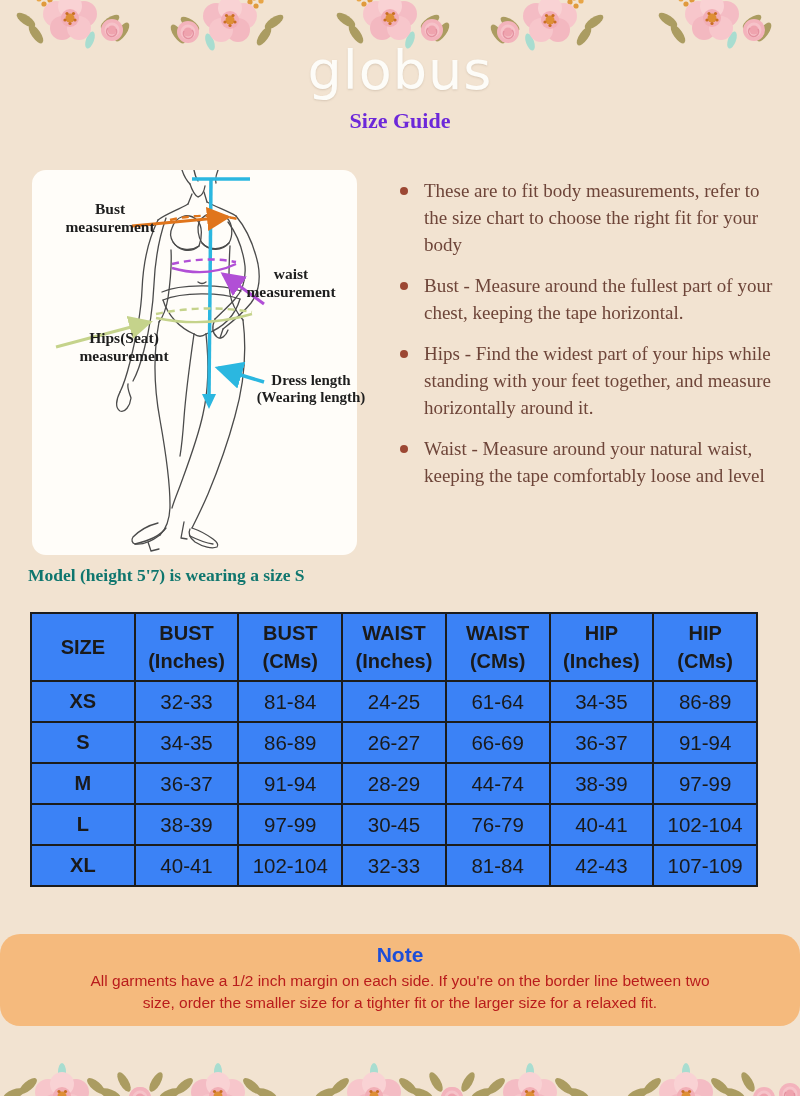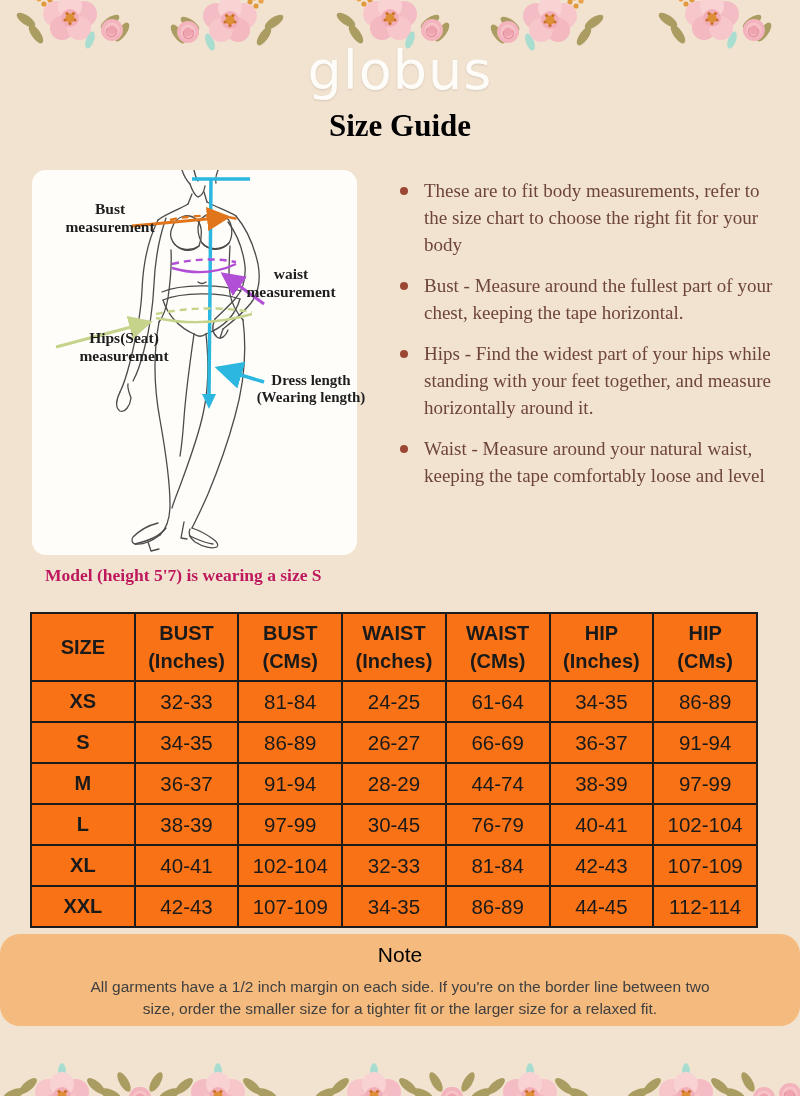--- a/index.html
+++ b/index.html
@@ -7,56 +7,56 @@
   #page{position:relative;width:800px;height:1096px;background:#f2e3d1;overflow:hidden;}
 
   .floral{position:absolute;left:0;width:800px;pointer-events:none;}
   .floral.top{top:0;}
   .floral.bottom{bottom:0;}
 
   .brand{position:absolute;top:44px;left:0;width:100%;text-align:center;
          font-family:"DejaVu Sans",sans-serif;font-weight:500;font-size:54px;line-height:1;
          color:#fdfcf8;letter-spacing:1px;text-shadow:0 1px 2px rgba(140,120,100,.25);}
   .title{position:absolute;top:108px;left:0;width:100%;text-align:center;
-         font-family:"Liberation Serif",serif;font-weight:700;font-size:31px;color:#000000;}
+         font-family:"Liberation Serif",serif;font-weight:700;font-size:22px;color:#6d28d9;}
 
   
   .figure-panel{position:absolute;left:32px;top:170px;width:325px;height:385px;
                 background:#fffdf9;border-radius:14px;}
   .figure-panel svg{position:absolute;left:0;top:0;}
   .fig-label{position:absolute;font-family:"Liberation Serif",serif;font-weight:700;
              font-size:15.5px;line-height:1.16;color:#1e1e1e;text-align:center;white-space:pre-line;}
   .lbl-bust{left:14px;top:30px;width:128px;}
   .lbl-waist{left:196px;top:95px;width:126px;}
   .lbl-hips{left:16px;top:159px;width:152px;}
   .lbl-dress{left:210px;top:202px;width:114px;font-size:15px;margin-left:12px;}
 
   
   .instructions{position:absolute;left:398px;top:178px;width:382px;}
   .instr{display:flex;margin-bottom:14px;font-family:"Liberation Serif",serif;
          font-size:19px;line-height:1.42;color:#6e4539;justify-content:flex-end;}
   .dot{flex:0 0 auto;width:8px;height:8px;border-radius:50%;background:#9c4733;margin:9px 16px 0 2px;}
 
-  .model-note{position:absolute;left:45px;top:565px;font-family:"Liberation Serif",serif;
-              font-weight:700;font-size:17.5px;color:#be185d;}
+  .model-note{position:absolute;left:28px;top:565px;font-family:"Liberation Serif",serif;
+              font-weight:700;font-size:17.5px;color:#0f766e;}
 
   
   table.size{position:absolute;left:30px;top:612px;width:728px;border-collapse:collapse;
-             table-layout:fixed;background:#f97316;}
+             table-layout:fixed;background:#3b82f6;}
   table.size th,table.size td{border:2px solid #1c1c1c;text-align:center;vertical-align:middle;
              font-family:"Liberation Sans",sans-serif;color:#1a1a1a;padding:0;}
   table.size th{height:66px;font-size:20px;font-weight:700;line-height:1.4;}
   table.size td{height:39px;font-size:20.5px;font-weight:400;}
   table.size td.size-col{font-weight:700;font-size:20px;border-radius:13px;}
 
   
   .note-panel{position:absolute;left:0;top:934px;width:800px;height:92px;background:#f5ba7d;
               border-radius:20px;text-align:center;}
-  .note-title{margin-top:9px;font-size:21px;font-weight:400;color:#000000;}
-  .note-body{width:620px;margin:9px auto 0;font-size:15.5px;line-height:1.45;color:#404040;}
+  .note-title{margin-top:9px;font-size:21px;font-weight:700;color:#1d4ed8;}
+  .note-body{width:620px;margin:3px auto 0;font-size:15.5px;line-height:1.45;color:#b91c1c;}
 </style>
 </head>
 <body>
 
 <div id="page">
 
   <svg class="floral top" width="800" height="58" viewBox="0 0 800 58">
     <defs>
       <g id="bigflower">
         <circle cx="-14" cy="-4" r="13" fill="#f7c6cb"></circle>
@@ -285,29 +285,20 @@
       </tr>
       <tr>
         <td class="size-col">XL</td>
         <td>40-41</td>
         <td>102-104</td>
         <td>32-33</td>
         <td>81-84</td>
         <td>42-43</td>
         <td>107-109</td>
       </tr>
-      <tr>
-        <td class="size-col">XXL</td>
-        <td>42-43</td>
-        <td>107-109</td>
-        <td>34-35</td>
-        <td>86-89</td>
-        <td>44-45</td>
-        <td>112-114</td>
-      </tr>
     </tbody>
   </table>
 
   <div class="note-panel">
     <div class="note-title">Note</div>
     <div class="note-body">All garments have a 1/2 inch margin on each side. If you're on the border line between two size, order the smaller size for a tighter fit or the larger size for a relaxed fit.</div>
   </div>
 
   <svg class="floral bottom" width="800" height="54" viewBox="0 0 800 54">
     <use href="#cluster-bot" transform="translate(62,0)"></use>

